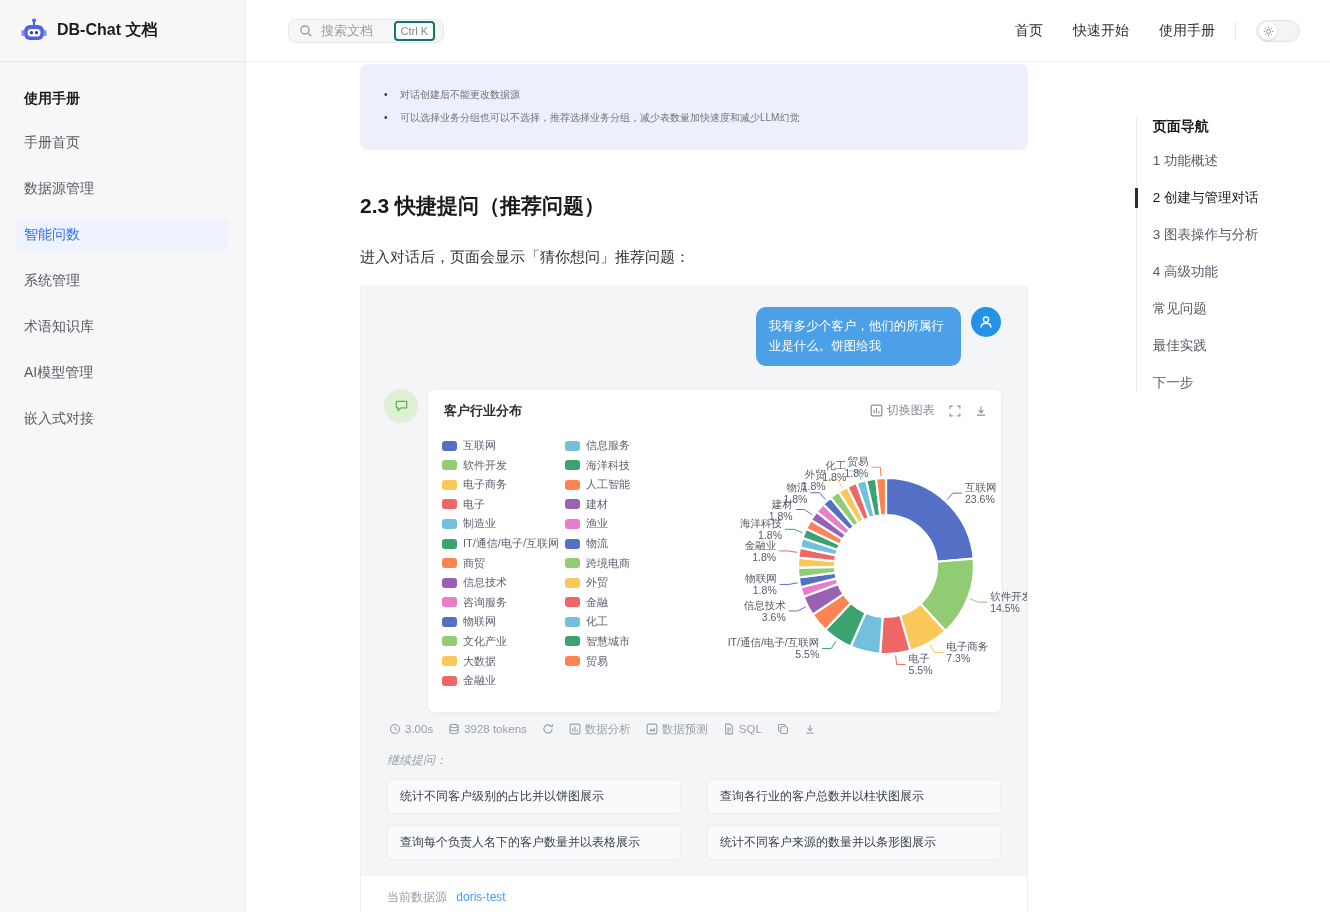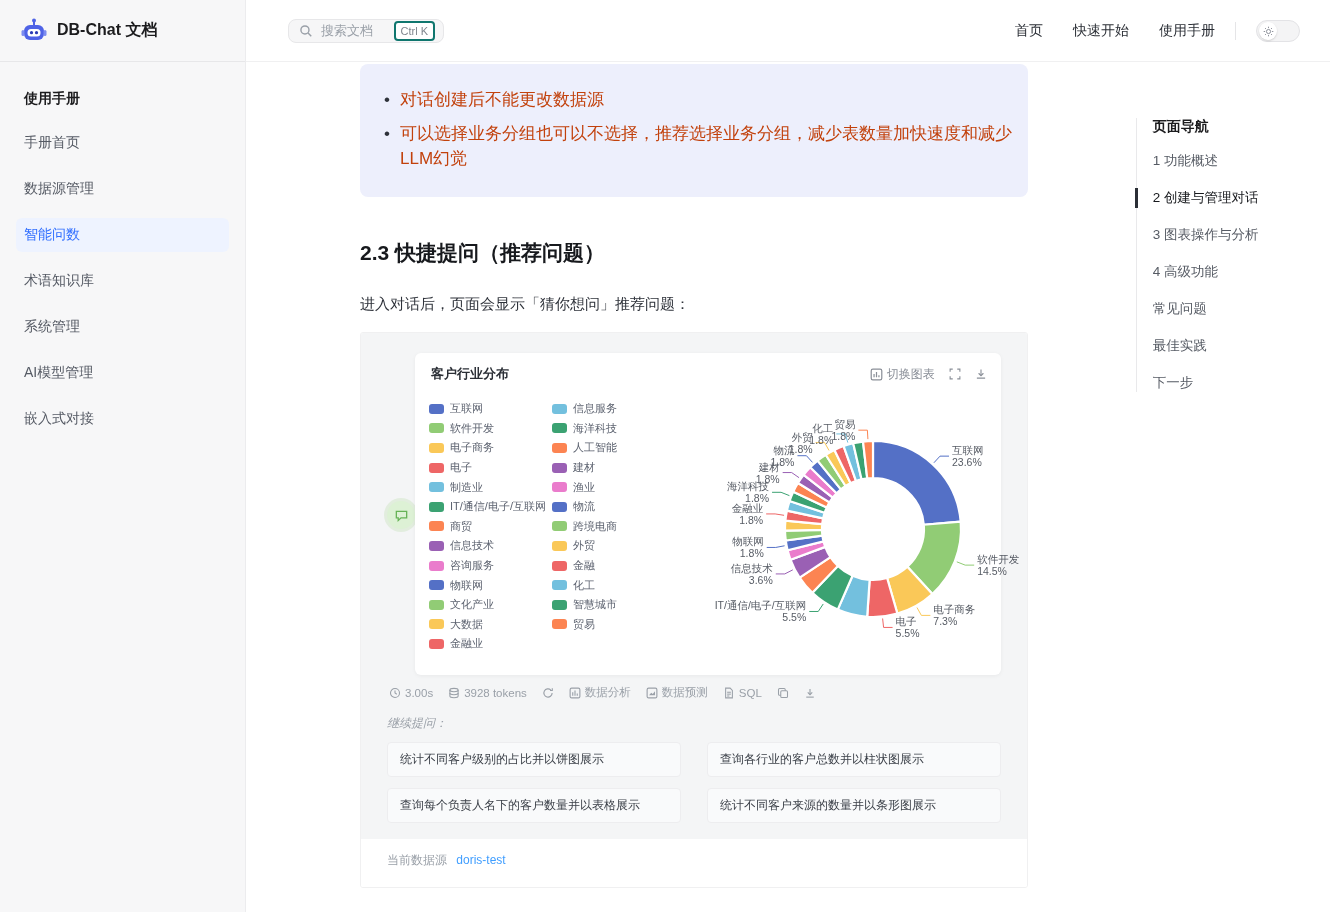--- a/index.html
+++ b/index.html
@@ -28,35 +28,35 @@
   .top-nav .nav-link { cursor:pointer; }
   .top-divider { width:1px; height:18px; background:#e5e5e7; margin:0 20px; }
   .theme-toggle { width:44px; height:22px; border:1px solid #e3e3e6; background:#f4f4f5; border-radius:11px; position:relative; cursor:pointer; }
   .theme-knob { position:absolute; left:2px; top:1.5px; width:18px; height:18px; background:#fff; border-radius:50%;
     box-shadow:0 1px 2px rgba(0,0,0,.15); display:flex; align-items:center; justify-content:center; color:#8a8f98; }
 
   .content-row { flex:1; display:flex; min-height:0; }
   .article { width:688px; margin-left:114px; padding-top:2px; }
 
   .callout { background:#edeffc; border-radius:8px; padding:15px 14px 17px; }
-  .callout li { list-style:none; font-size:17px; color:#c2410c; padding-left:26px; position:relative; line-height:1.5; margin:8px 0; }
+  .callout li { list-style:none; font-size:10px; color:#737373; padding-left:26px; position:relative; line-height:1.5; margin:8px 0; }
   .callout li::before { content:"•"; position:absolute; left:10px; color:#2e323a; }
 
   .section-h2 { margin-top:42px; font-size:21px; font-weight:bold; color:#17191d; }
   .para { margin-top:26px; font-size:15px; color:#2e323a; line-height:1.5; }
 
   
   .shot { margin-top:17px; border:1px solid #f0f0f1; border-radius:3px; overflow:hidden; }
   .shot-gray { background:#f4f5f6; padding:20px 26px 16px; }
   .bubble-row { display:flex; justify-content:flex-end; align-items:flex-start; gap:10px; margin-bottom:24px; }
   .user-bubble { background:#4ba0e8; color:#fff; font-size:12.5px; line-height:1.65; padding:9px 13px;
     border-radius:10px; max-width:205px; }
   .user-avatar { width:30px; height:30px; border-radius:50%; background:#2492e6; color:#fff;
     display:flex; align-items:center; justify-content:center; flex-shrink:0; }
-  .chart-row { display:flex; align-items:center; }
+  .chart-row { display:flex; align-items:flex-start; gap:13px; }
   .bot-avatar { width:28px; height:28px; border-radius:50%; background:#ddf1d5; color:#67b357;
     display:flex; align-items:center; justify-content:center; flex-shrink:0; margin-top:2px;
     box-shadow:0 0 0 3px rgba(146,204,117,.18); }
   .chart-card { flex:1; background:#fff; border-radius:6px; box-shadow:0 1px 4px rgba(0,0,0,.05); min-width:0; }
   .card-header { display:flex; align-items:center; padding:12px 14px 6px 16px; }
   .card-title { font-size:13px; font-weight:bold; color:#2b2f36; }
   .card-controls { margin-left:auto; display:flex; align-items:center; gap:14px; color:#8a8f98; font-size:12px; }
   .ctrl { display:flex; align-items:center; gap:4px; cursor:pointer; }
   .card-body { display:flex; padding:4px 6px 14px 14px; }
   .legend { width:212px; flex-shrink:0; display:flex; gap:6px; padding-top:6px; }
@@ -102,22 +102,22 @@
         <rect x="23.5" y="13" width="3" height="6" rx="1.5" fill="#7c8cf0"></rect>
       </svg>
       <span class="brand-title">DB-Chat 文档</span>
     </div>
     <nav class="sidebar-nav">
       <div class="nav-section-title">使用手册</div>
       <div id="sidebar-items">
           <div class="nav-item">手册首页</div>
           <div class="nav-item">数据源管理</div>
           <div class="nav-item active">智能问数</div>
+          <div class="nav-item">系统管理</div>
           <div class="nav-item">术语知识库</div>
-          <div class="nav-item">系统管理</div>
           <div class="nav-item">AI模型管理</div>
           <div class="nav-item">嵌入式对接</div>
         </div>
     </nav>
   </aside>
 
   <div class="main">
 
     <header class="topbar">
       <div class="searchbox">
@@ -162,20 +162,29 @@
               <li>可以选择业务分组也可以不选择，推荐选择业务分组，减少表数量加快速度和减少LLM幻觉</li>
             </ul>
         </div>
 
         <h2 class="section-h2">2.3 快捷提问（推荐问题）</h2>
         <p class="para">进入对话后，页面会显示「猜你想问」推荐问题：</p>
 
         <figure class="shot">
           <div class="shot-gray">
 
+            <div class="bubble-row">
+              <div class="user-bubble">我有多少个客户，他们的所属行业是什么。饼图给我</div>
+              <div class="user-avatar">
+                <svg width="16" height="16" viewBox="0 0 16 16" fill="none" stroke="#fff" stroke-width="1.4">
+                  <circle cx="8" cy="5.6" r="2.6"></circle>
+                    <path d="M3 13.5c0-2.6 2.2-4.2 5-4.2s5 1.6 5 4.2"></path>
+                </svg>
+              </div>
+            </div>
 
             <div class="chart-row">
               <div class="bot-avatar">
                 <svg width="15" height="15" viewBox="0 0 16 16" fill="none" stroke="currentColor" stroke-width="1.4">
                   <path d="M2.5 3.5h11v7h-6l-3 2.8v-2.8h-2z"></path>
                 </svg>
               </div>
 
               <div class="chart-card">
                 <div class="card-header">

